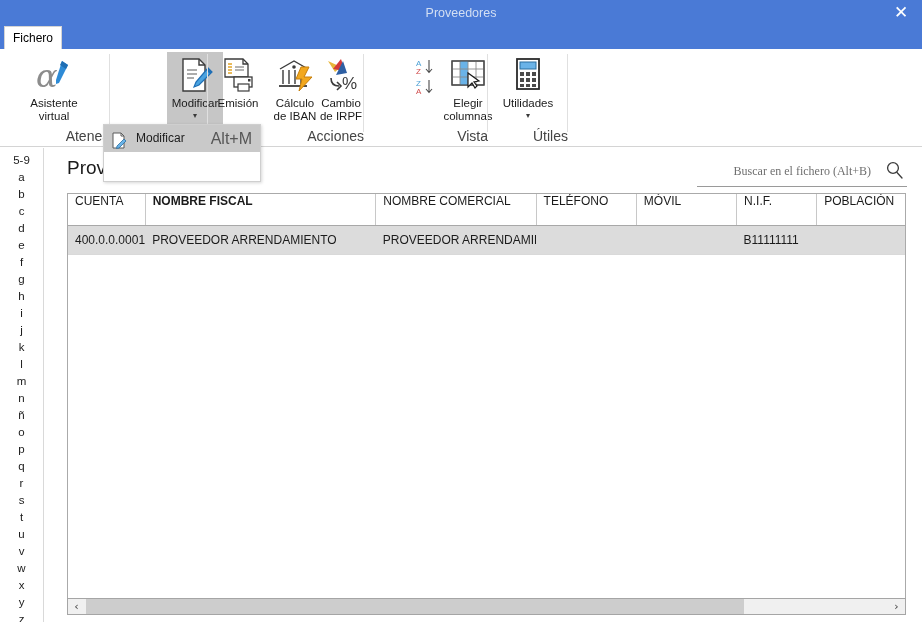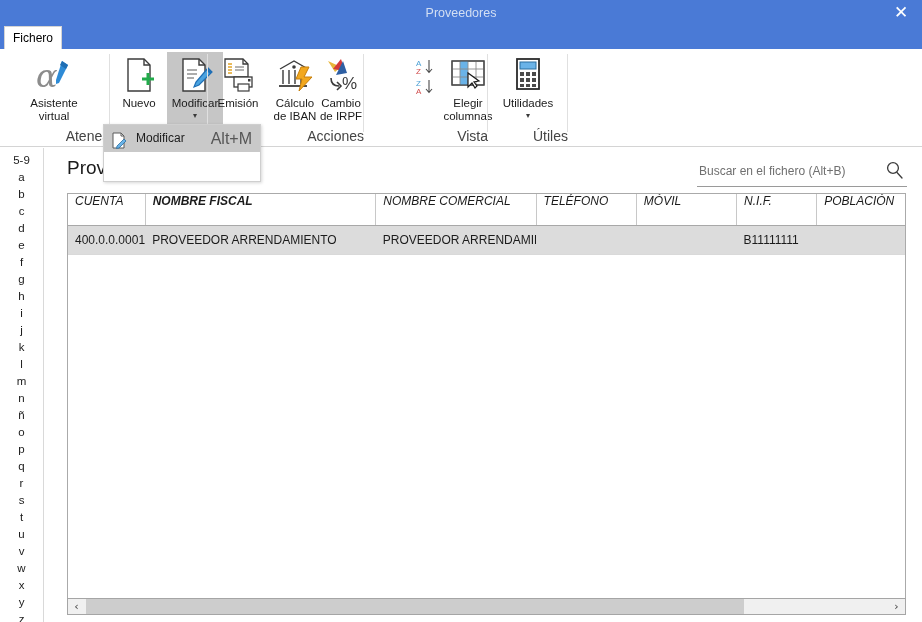--- a/index.html
+++ b/index.html
@@ -180,22 +180,22 @@
     width: 210px; height: 27px;
     border-bottom: 1px solid #9a9a9a;
   }
   .search-input {
     position: absolute; left: 0; top: 0;
     width: 172px; height: 22px;
     border: none; outline: none;
     background: transparent;
     font-size: 12px;
     color: #1b1b1b;
-    text-align: left;
-    font-family: Liberation Sans, sans-serif;
+    text-align: right;
+    font-family: Liberation Serif, serif;
   }
   .search-input::placeholder { color: #6f6f6f; opacity: 1; }
   .search-icon {
     position: absolute; right: 2px; top: 1px;
     width: 20px; height: 20px;
     cursor: pointer;
   }
 
   
   .tablewrap {
@@ -218,21 +218,20 @@
     background: #ffffff;
     font-size: 12px;
     font-weight: normal;
     color: #1b1b1b;
     text-align: left;
     padding: 0 0 17px 7px;
     box-sizing: border-box;
     white-space: nowrap;
     overflow: hidden;
     cursor: pointer;
-    font-style: italic;
   }
   table.grid th.strong { font-weight: bold; }
   table.grid th:last-child { border-right: none; }
   table.grid td {
     height: 29px;
     font-size: 12px;
     color: #1b1b1b;
     padding: 0 0 0 7px;
     box-sizing: border-box;
     white-space: nowrap;
@@ -295,31 +294,20 @@
         </span>
         <span class="lbl">Asistente</span>
         <span class="lbl">virtual</span>
       </div>
       <div class="rgroup-label">Atenea</div>
       <div class="rgroup-sep" style="left:109px;"></div>
     </div>
 
     <div class="rgroup" style="left:110px; width:254px;">
 
-      <div class="rbtn" style="left:3px; width:52px;">
-        <span class="ico">
-          <svg width="40" height="40" viewBox="0 0 40 40">
-            <path d="M9 4 H25 L31 10 V36 H9 Z" fill="#ffffff" stroke="#3b3b3b" stroke-width="1.4"></path>
-            <path d="M25 4 L25 10 L31 10" fill="none" stroke="#3b3b3b" stroke-width="1.4"></path>
-            <path d="M23 24 H35 M29 18 V30" stroke="#22a martin" stroke-width="3"></path>
-            <path d="M23 24 H35 M29 18 V30" stroke="#22ab4b" stroke-width="3"></path>
-          </svg>
-        </span>
-        <span class="lbl">Nuevo</span>
-      </div>
 
       <div class="rbtn active" style="left:57px; width:56px; height:94px;">
         <span class="ico">
           <svg width="40" height="40" viewBox="0 0 40 40">
             <path d="M8 4 H24 L30 10 V36 H8 Z" fill="#ffffff" stroke="#3b3b3b" stroke-width="1.4"></path>
             <path d="M24 4 L24 10 L30 10" fill="none" stroke="#3b3b3b" stroke-width="1.4"></path>
             <path d="M12 15 H22 M12 19 H22 M12 23 H19" stroke="#5a5a5a" stroke-width="1.2"></path>
             <path d="M33 13 L37 17 L24 30 L19 32 L21 27 Z" fill="#4aa3e0" stroke="#1f6fb5" stroke-width="1.2"></path>
             <path d="M33 13 L37 17 L35 19 L31 15 Z" fill="#1f6fb5"></path>
           </svg>

